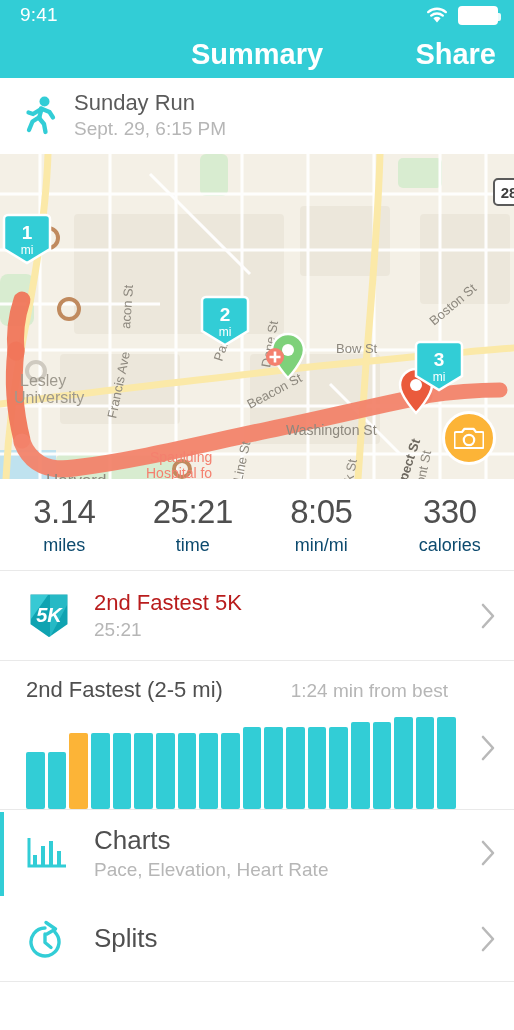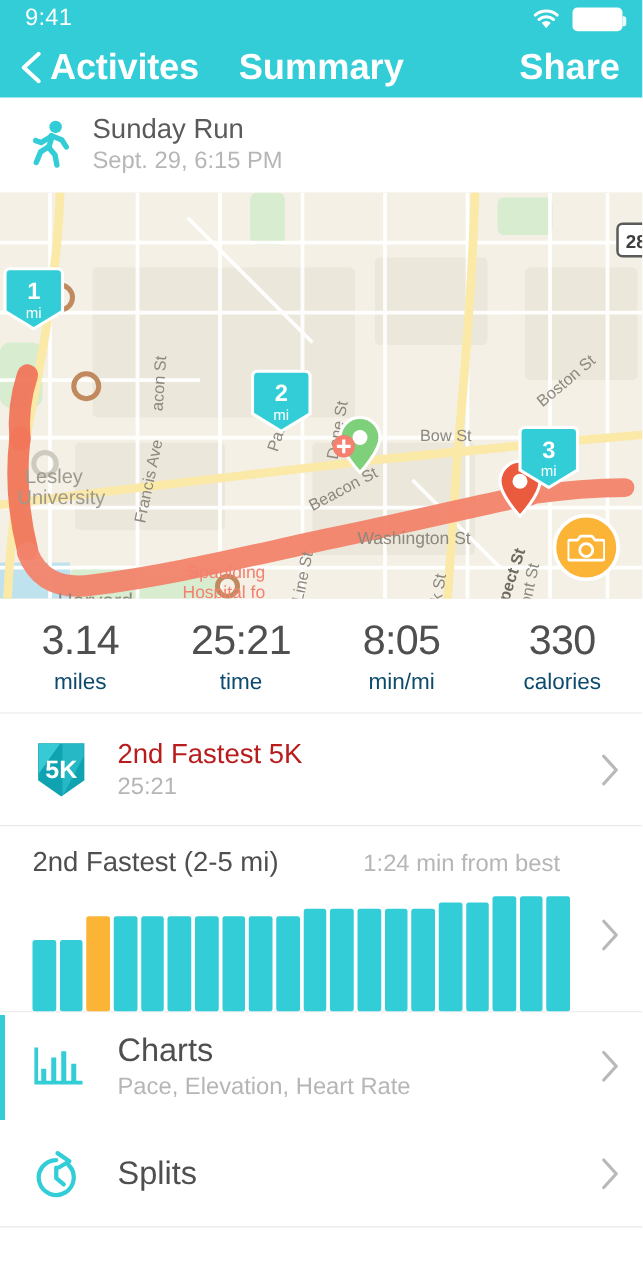--- a/index.html
+++ b/index.html
@@ -87,21 +87,21 @@
   
   .row {
     display:flex; align-items:center;
     padding: 0 18px 0 26px;
     border-bottom: 1px solid #e9e9e9;
     background:#fff; cursor:pointer; position: relative;
   }
   .row-5k { height: 90px; }
   .row-splits { height: 86px; }
   .row-charts { height: 86px; border-bottom:none; }
-  .row-icon { width: 58px; flex:none; display:flex; align-items:center; justify-content:flex-start; }
+  .row-icon { width: 58px; flex:none; display:flex; align-items:center; justify-content:flex-start;font-style:italic; }
   .row-text { margin-left: 10px; }
   .row-title { font-size: 22px; color:#b91c1c; line-height:1.2; }
   .row-title-lg { font-size: 26px; color:#4f4f4f; line-height:1.2; }
   .row-sub { font-size: 19px; color:#b6b6b6; margin-top:3px; }
   .chev-right { margin-left:auto; width: 16px; height:28px; flex:none; }
 
   
   .chart-block {
     padding: 16px 18px 0 26px; border-bottom: 1px solid #e9e9e9;
     display:flex; align-items:flex-start; cursor:pointer;
@@ -134,26 +134,20 @@
       <div class="status-right">
         <svg class="wifi-icon" width="24" height="18" viewBox="0 0 24 18">
           <path d="M12 16.5 L8.4 12.2 a5.8 5.8 0 0 1 7.2 0 Z" fill="#fff"></path>
           <path d="M3.2 6.1 a13.4 13.4 0 0 1 17.6 0" stroke="#fff" stroke-width="2.4" fill="none" stroke-linecap="round"></path>
           <path d="M6.2 9.6 a9 9 0 0 1 11.6 0" stroke="#fff" stroke-width="2.4" fill="none" stroke-linecap="round"></path>
         </svg>
         <div class="battery"></div>
       </div>
     </div>
     <div class="navrow">
-      <div class="nav-back">
-        <svg class="chev-back" viewBox="0 0 22 30">
-          <polyline points="17,4 5,15 17,26" fill="none" stroke="#fff" stroke-width="3.2" stroke-linecap="round" stroke-linejoin="round"></polyline>
-        </svg>
-        <span class="nav-back-label">Activites</span>
-      </div>
       <div class="nav-title">Summary</div>
       <div class="nav-share">Share</div>
     </div>
   </div>
 
   <div class="activity">
     <div class="run-icon">
       <svg width="34" height="40" viewBox="0 0 34 40">
         <circle cx="22.5" cy="5.5" r="5" fill="#32cdd6"></circle>
         <path d="M19 12.5 L27.5 16 L31 21.5" stroke="#32cdd6" stroke-width="4.3" fill="none" stroke-linecap="round"></path>

